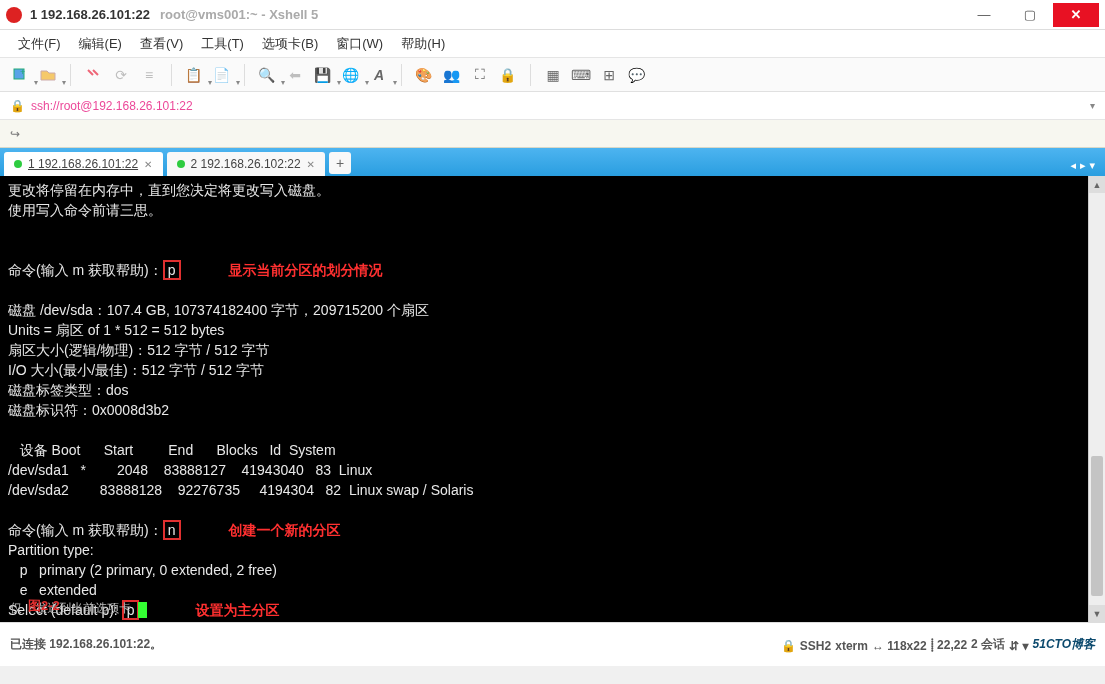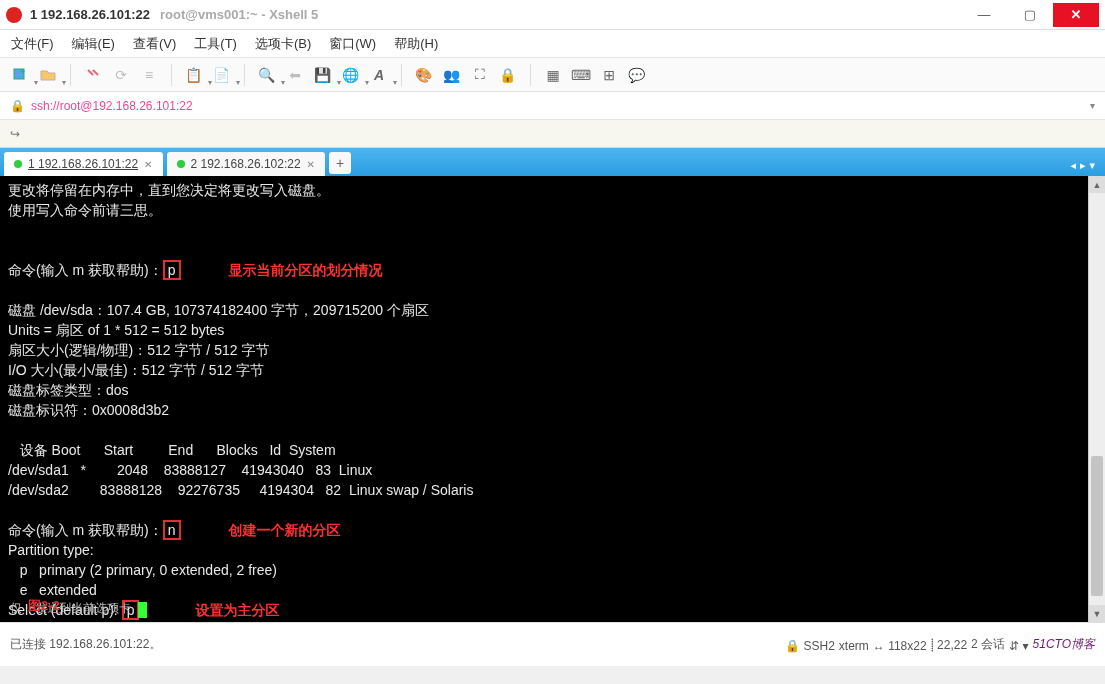--- a/index.html
+++ b/index.html
@@ -8,21 +8,21 @@
   
   .titlebar { height: 30px; background: #fff; display: flex; align-items: center; padding: 0 6px; border-bottom: 1px solid #ddd; }
   .titlebar .app-icon { width: 16px; height: 16px; background: #d22; border-radius: 8px; margin-right: 8px; }
   .titlebar .title-strong { font-weight: bold; font-size: 13px; color: #333; }
   .titlebar .title-dim { font-size: 13px; color: #aaa; margin-left: 10px; font-weight: bold; }
   .titlebar .spacer { flex: 1; }
   .winbtn { width: 46px; height: 24px; display: flex; align-items: center; justify-content: center; font-size: 13px; color: #555; }
   .winbtn.close { background: #e81123; color: #fff; font-weight: bold; }
 
   
-  .menubar { height: 28px; background: #fff; display: flex; align-items: center; padding: 0 3px; gap: 2px; border-bottom: 1px solid #e5e5e5; }
+  .menubar { height: 28px; background: #fff; display: flex; align-items: center; padding: 0 10px; gap: 2px; border-bottom: 1px solid #e5e5e5; }
   .menubar .mitem { font-size: 13px; color: #333; padding: 3px 8px; }
 
   
   .toolbar { height: 34px; background: #fafafa; display: flex; align-items: center; padding: 0 8px; gap: 4px; border-bottom: 1px solid #e0e0e0; }
   .tbtn { width: 24px; height: 24px; display: flex; align-items: center; justify-content: center; font-size: 14px; color: #666; position: relative; }
   .tbtn.dd::after { content: "▾"; font-size: 8px; color: #888; position: absolute; right: -6px; bottom: 0; }
   .tsep { width: 1px; height: 22px; background: #ddd; margin: 0 6px; }
   .tbtn svg { width: 16px; height: 16px; }
 
   
@@ -50,23 +50,23 @@
   .scrollbar .arrow { position: absolute; left:0; right:0; height:17px; background:#ddd; display:flex; align-items:center; justify-content:center; font-size:9px; color:#666;}
   .scrollbar .arrow.up{top:0;} .scrollbar .arrow.down{bottom:0;}
 
   .hlbox { display: inline-block; border: 2px solid #e03030; padding: 0 3px; line-height: 16px; }
   .ann { color: #ff3030; font-weight: bold; margin-left: 48px; }
   .cursor { display: inline-block; width: 9px; height: 16px; background: #3f3; vertical-align: text-bottom; margin-left:-1px;}
   .figlabel { position: absolute; left: 28px; bottom: 6px; color: #e03030; font-weight: bold; font-size: 13px; }
   .termfoot { position: absolute; left: 10px; bottom: 4px; color: #bbb; font-size: 12px; }
 
   
-  .statusbar { height: 44px; background: #fff; border-top: 1px solid #ddd; display: flex; align-items: center; padding: 16px 10px; font-size: 12px; color: #555; gap: 20px; }
+  .statusbar { height: 44px; background: #fff; border-top: 1px solid #ddd; display: flex; align-items: center; padding: 16px 10px; font-size: 12px; color: #555; gap: 20px; font-weight: bold; }
   .statusbar .right { margin-left: auto; display: flex; gap: 4px; align-items: flex-end;}
-  .watermark { color:#701a75; font-size:12px; font-style:italic;}
+  .watermark { color:#0c4a6e; font-size:12px; font-style:italic;}
 </style>
 </head>
 <body>
 
 <div class="titlebar">
   <div class="app-icon"></div>
   <span class="title-strong">1 192.168.26.101:22</span>
   <span class="title-dim">root@vms001:~ - Xshell 5</span>
   <div class="spacer"></div>
   <div class="winbtn">—</div>

